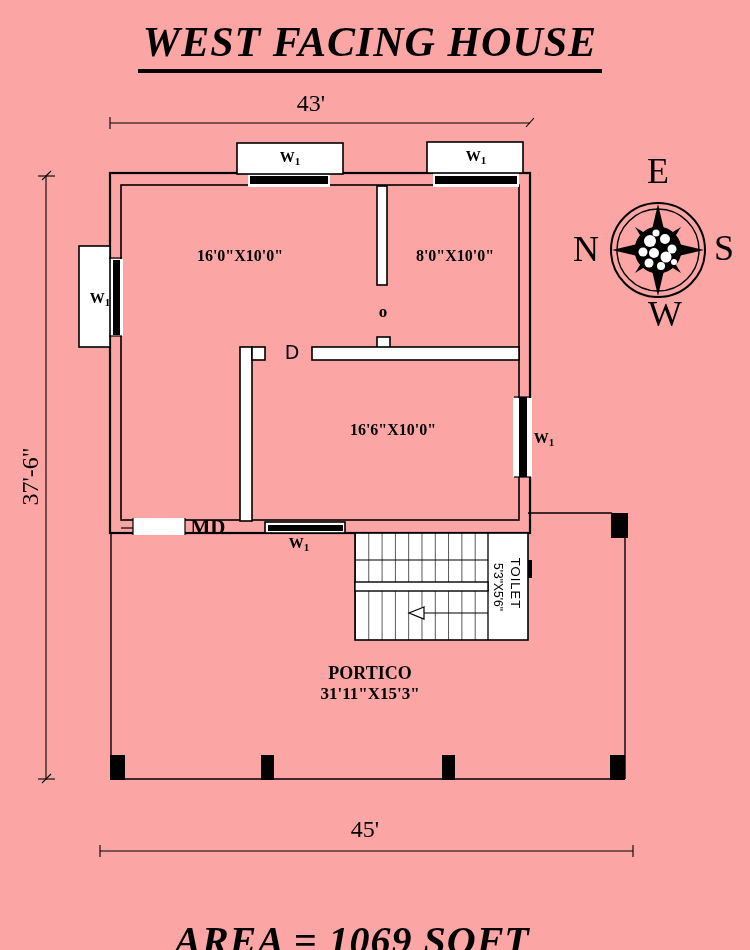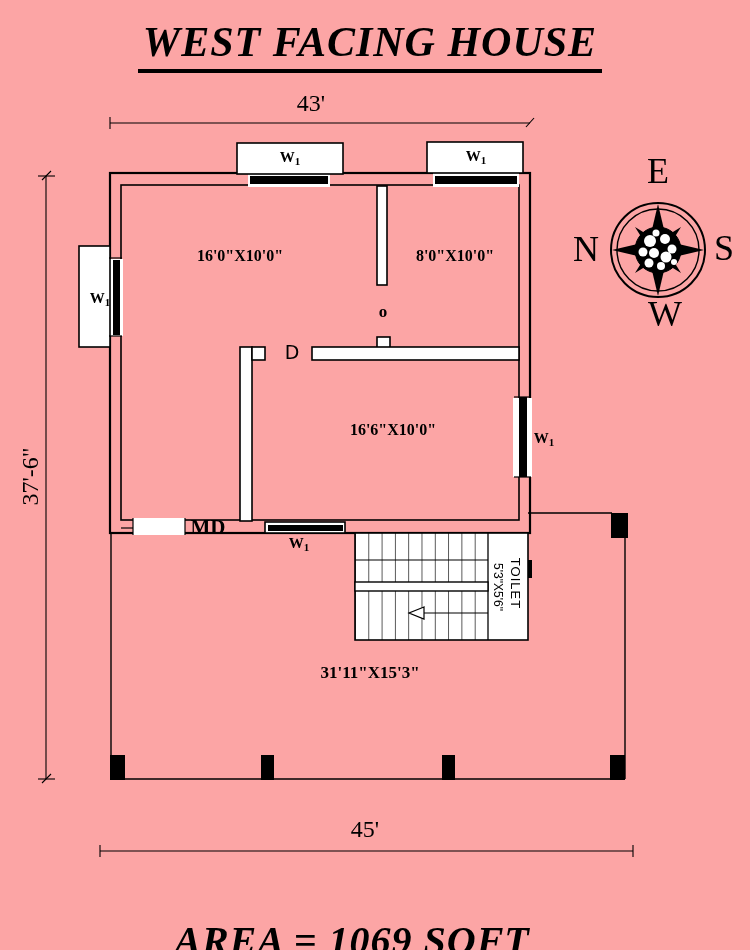--- a/index.html
+++ b/index.html
@@ -174,20 +174,21 @@
 
   <div class="abs ctr room" style="left:380px;top:247px;width:150px;">
     <div class="size">8'0"X10'0"</div>
   </div>
 
   <div class="abs ctr room" style="left:318px;top:421px;width:150px;">
     <div class="size">16'6"X10'0"</div>
   </div>
 
   <div class="abs ctr room" style="left:285px;top:663px;width:170px;font-size:18px;">
+    <div>PORTICO</div>
     <div class="size" style="font-size:17px;">31'11"X15'3"</div>
   </div>
 
   <div class="abs ctr toilet-name rot90" style="left:480px;top:576px;width:70px;">TOILET</div>
   <div class="abs ctr toilet-size rot90" style="left:465px;top:580px;width:66px;">5'3"X5'6"</div>
 
   <div class="abs ctr lbl-o" style="left:375px;top:302px;width:16px;">o</div>
 
   <div class="abs ctr lbl-d" style="left:282px;top:341px;width:20px;">D</div>
 

